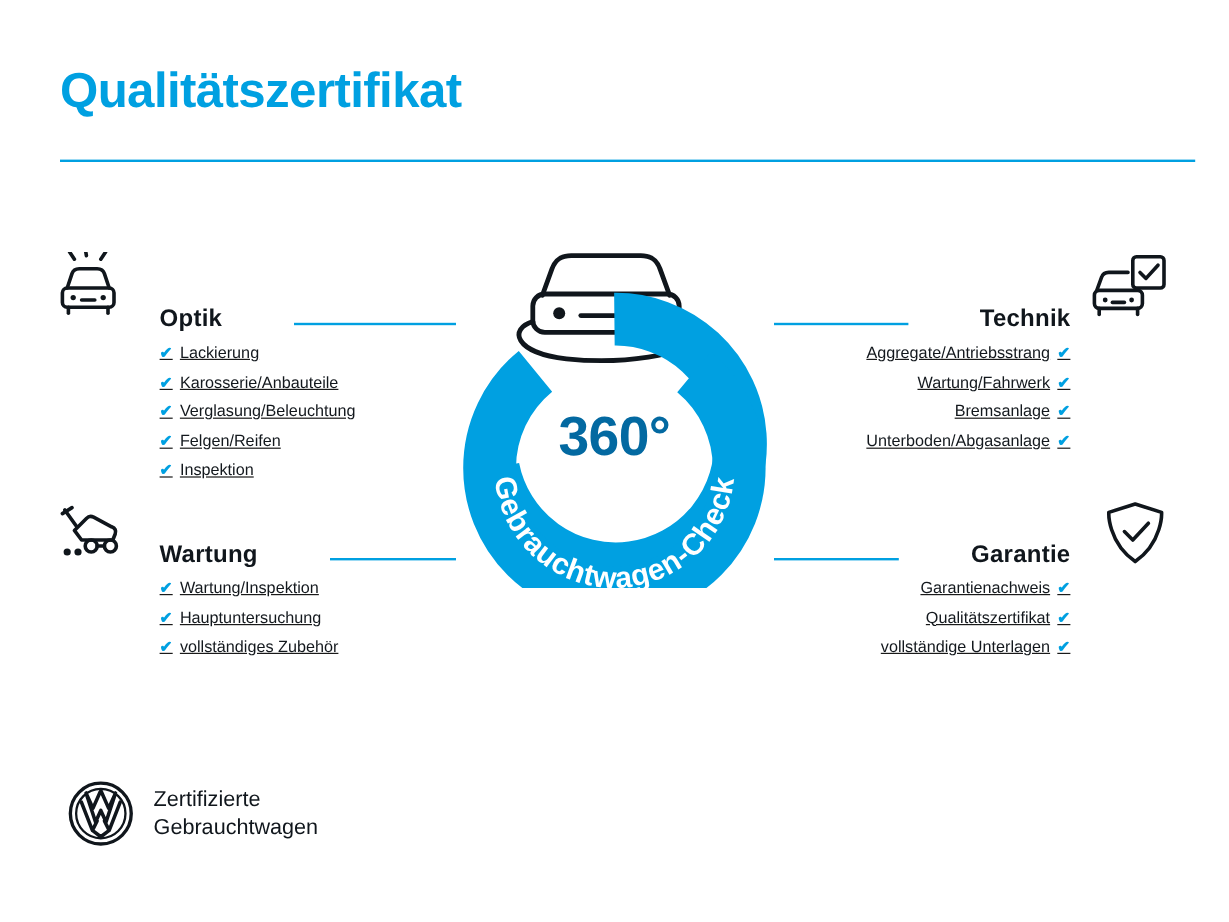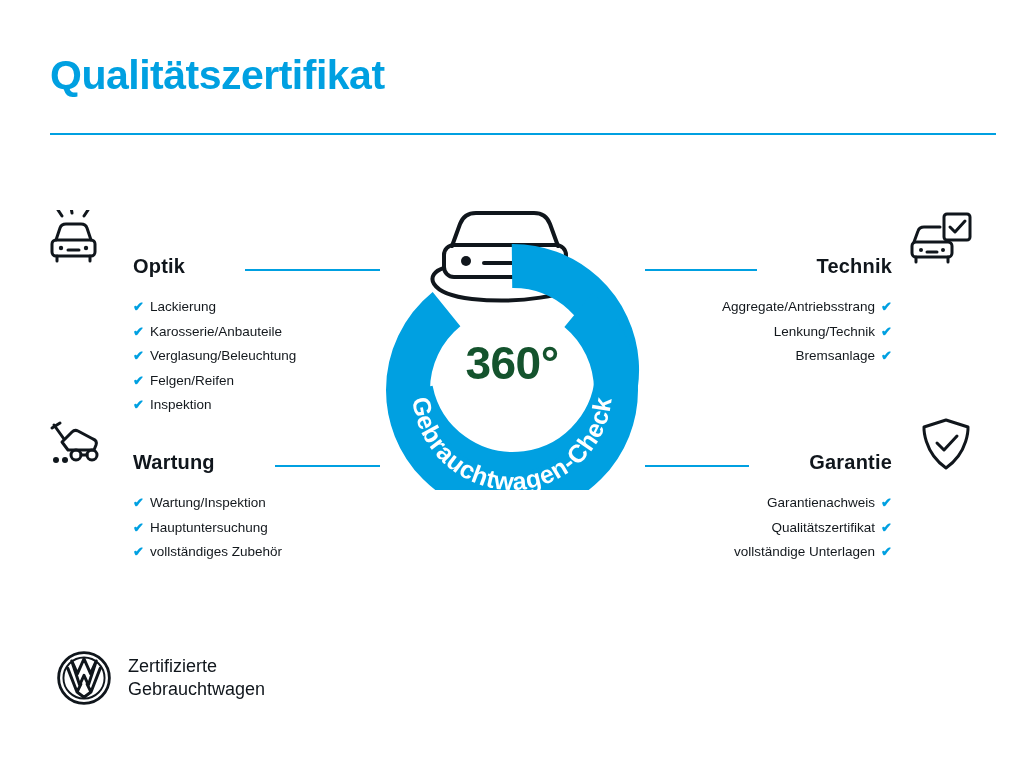--- a/index.html
+++ b/index.html
@@ -60,23 +60,24 @@
   }
   .block-left .head-rule {
     flex: 1;
     margin-left: 12px;
   }
   .block-right .head-rule {
     flex: 1;
     margin-right: 12px;
   }
   .items {
-    margin-top: 17px;
+    margin-top: 4px;
     list-style: none;
     padding: 0;
+    text-decoration: underline;
   }
   .items li {
     font-size: 13.5px;
     line-height: 24.5px;
     color: #13181d;
     white-space: nowrap;
   }
   .block-right .items li {
     text-align: right;
   }
@@ -106,21 +107,21 @@
     left: 0; top: 0;
     width: 276px; height: 290px;
   }
   .deg-label {
     position: absolute;
     width: 276px;
     top: 136px;
     text-align: center;
     font-size: 46px;
     font-weight: bold;
-    color: #14532d;
+    color: #0369a1;
     letter-spacing: -0.5px;
   }
 
   
   .footer {
     position: absolute;
     left: 56px;
     top: 650px;
     display: flex;
     align-items: center;
@@ -210,22 +211,23 @@
       <path d="M38 45 L38 50"></path>
   </svg>
 </div>
 <div class="block block-right" style="left:645px; top:232px; width:247px;">
   <div class="block-head right">
     <div class="head-rule"></div>
     <div class="block-title">Technik</div>
   </div>
   <ul class="items">
     <li><span>Aggregate/Antriebsstrang</span><span class="check">✔</span></li>
-    <li><span>Lenkung/Technik</span><span class="check">✔</span></li>
+    <li><span>Wartung/Fahrwerk</span><span class="check">✔</span></li>
     <li><span>Bremsanlage</span><span class="check">✔</span></li>
+    <li><span>Unterboden/Abgasanlage</span><span class="check">✔</span></li>
   </ul>
 </div>
 
 <div class="blk-icon" style="left:920px; top:418px;">
   <svg width="56" height="58" viewBox="0 0 56 58" fill="none" stroke="#10161c" stroke-width="3" stroke-linecap="round" stroke-linejoin="round">
     <path d="M26 2 L48 9 C48 9 49 34 26 50 C3 34 4 9 4 9 Z"></path>
     <path d="M17 25 L24 32 L37 18"></path>
   </svg>
 </div>
 <div class="block block-right" style="left:645px; top:428px; width:247px;">

